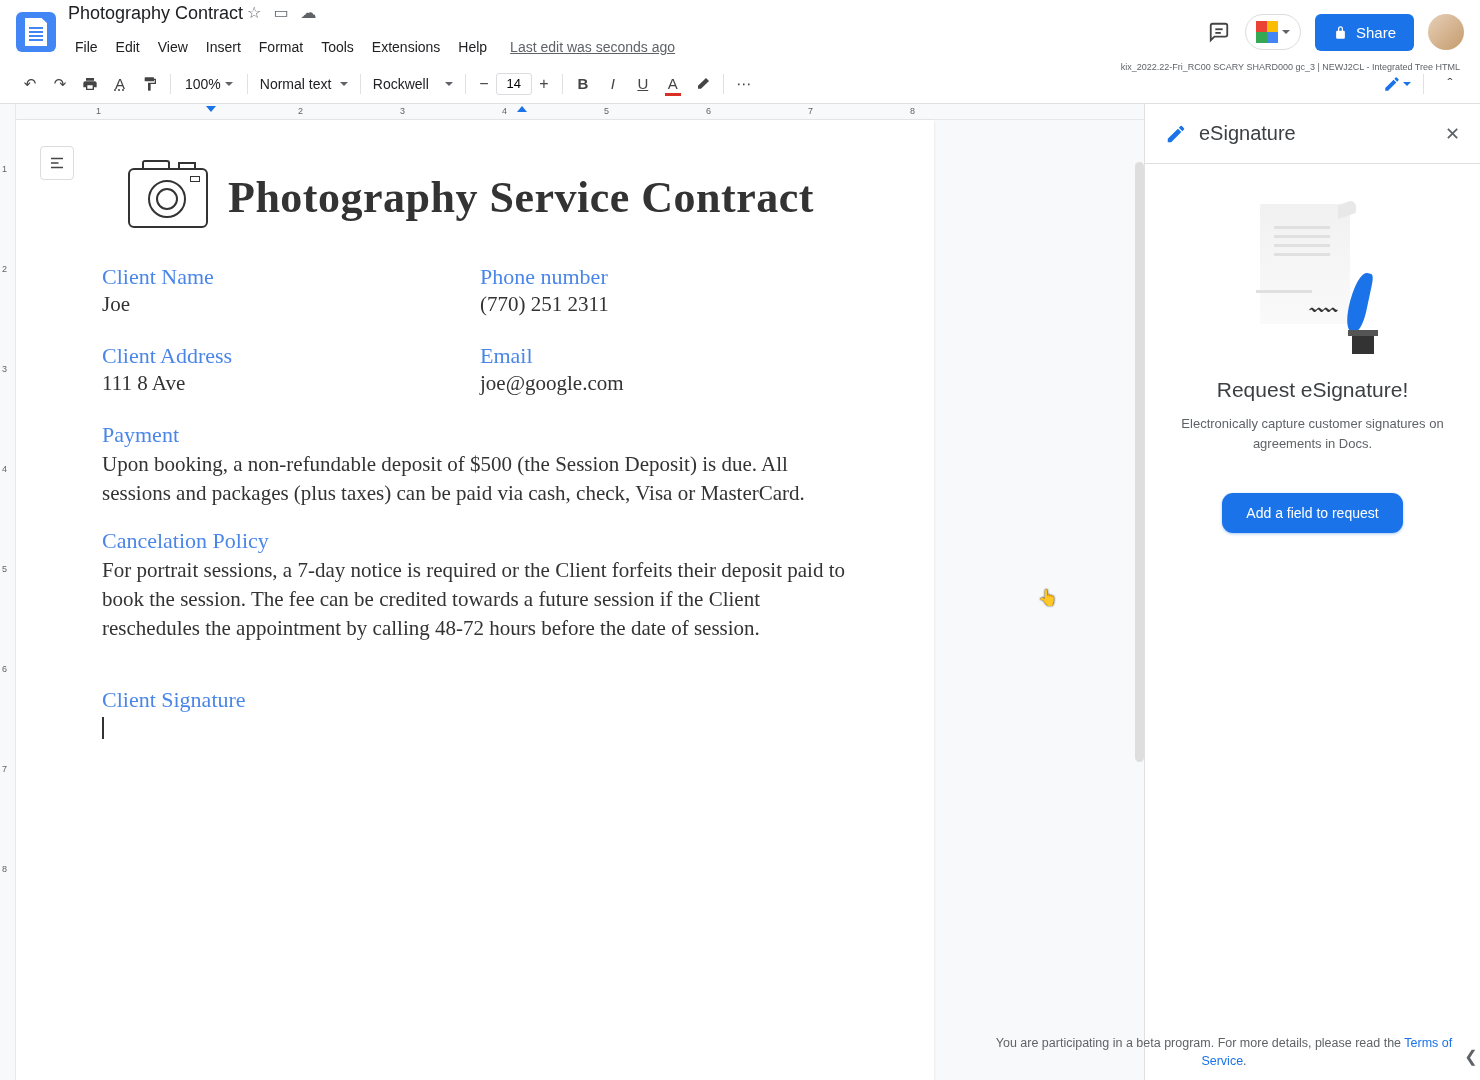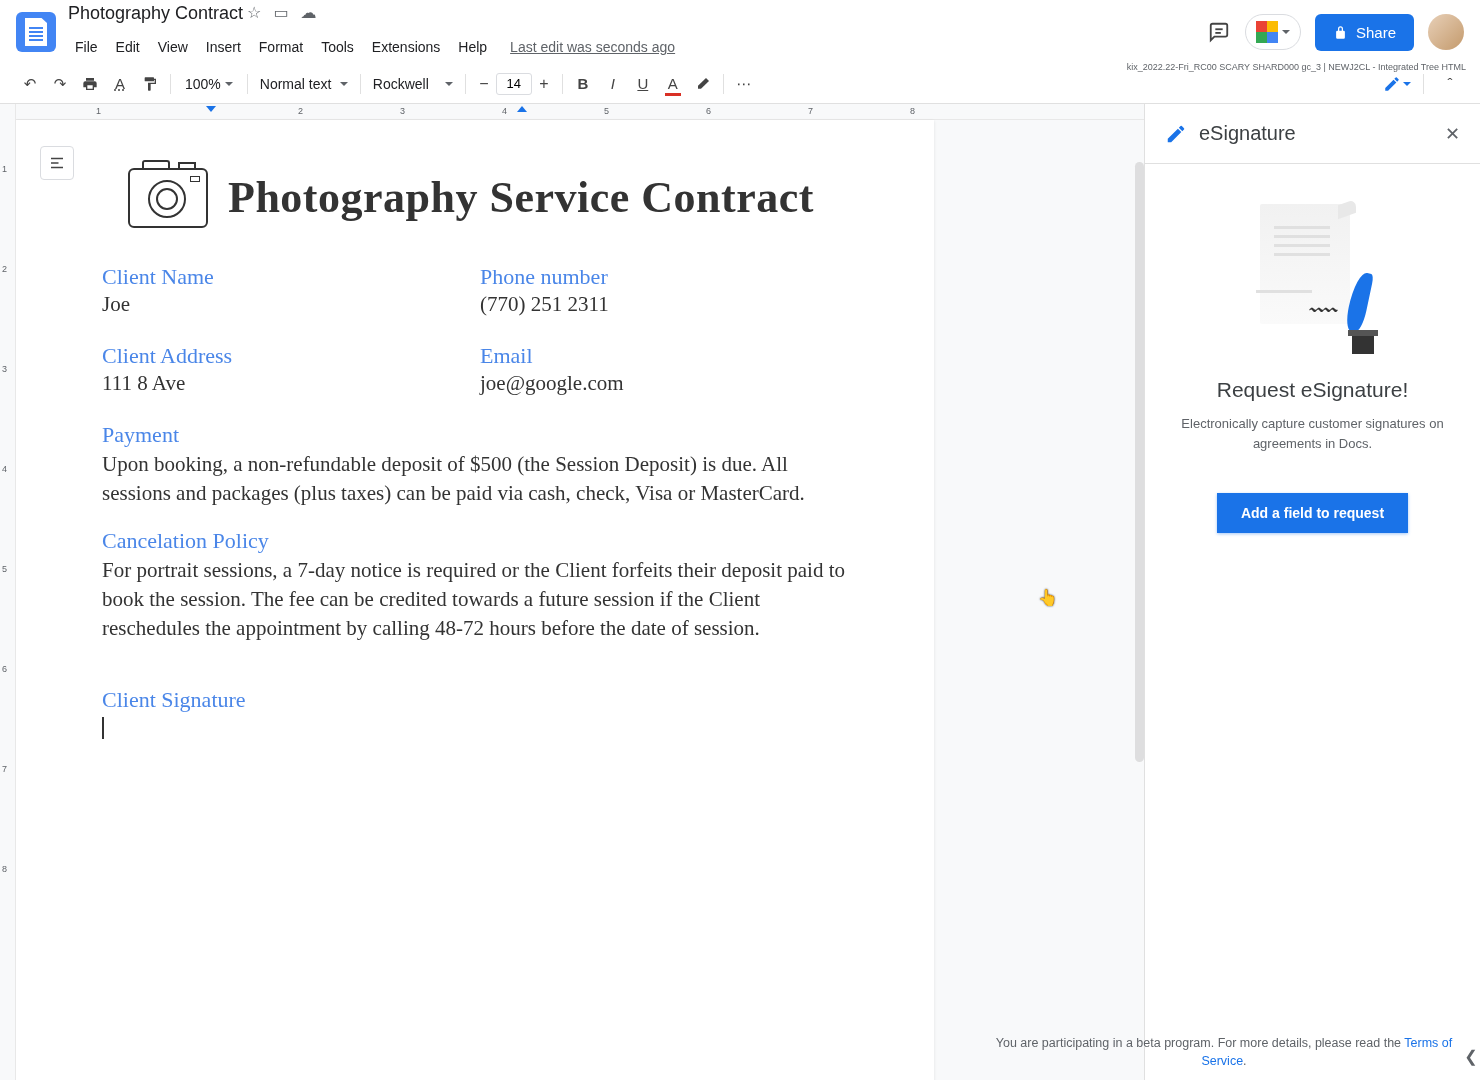--- a/index.html
+++ b/index.html
@@ -16,21 +16,21 @@
   .menu-row { display: flex; align-items: center; gap: 4px; height: 28px; margin-top: 2px; }
   .menu-item { font-size: 14px; color: #202124; padding: 4px 7px; border-radius: 4px; cursor: pointer; }
   .last-edit { font-size: 14px; color: #5f6368; text-decoration: underline; margin-left: 12px; cursor: pointer; }
   .header-right { display: flex; align-items: center; gap: 14px; }
   .comment-icon { width: 24px; height: 24px; color: #444; cursor: pointer; font-size: 20px; display:flex; align-items:center; justify-content:center; }
   .meet-pill { display: flex; align-items: center; border: 1px solid #dadce0; border-radius: 20px; padding: 6px 10px; cursor: pointer; gap: 4px; }
   .meet-logo { width: 22px; height: 22px; display: flex; flex-wrap: wrap; }
   .meet-logo div { width: 50%; height: 50%; }
   .share-btn { background: #1a73e8; color: #fff; border-radius: 6px; padding: 10px 18px; display: flex; align-items: center; gap: 8px; font-size: 15px; font-weight: 500; cursor: pointer; }
   .avatar { width: 36px; height: 36px; border-radius: 50%; background: linear-gradient(135deg,#e8d0b8,#c49a6c); cursor: pointer; }
-  .debug { position: absolute; right: 14px; top: 62px; font-size: 9px; color: #5f6368; z-index: 10; }
+  .debug { position: absolute; right: 20px; top: 62px; font-size: 9px; color: #5f6368; z-index: 10; }
   .toolbar { display: flex; align-items: center; height: 40px; padding: 0 16px; border-bottom: 1px solid #e0e0e0; gap: 2px; position: relative; }
   .tb { width: 28px; height: 28px; display: flex; align-items: center; justify-content: center; border-radius: 4px; cursor: pointer; color: #444; font-size: 15px; }
   .sep { width: 1px; height: 20px; background: #e0e0e0; margin: 0 4px; }
   .zoom-select { display: flex; align-items: center; gap: 4px; padding: 4px 8px; cursor: pointer; font-size: 14px; color: #202124; }
   .style-select { width: 100px; font-size: 14px; color: #202124; display: flex; justify-content: space-between; align-items: center; padding: 4px 6px; cursor: pointer; }
   .font-select { width: 92px; font-size: 14px; color: #202124; display: flex; justify-content: space-between; align-items: center; padding: 4px 6px; cursor: pointer; }
   .fs-box { display: flex; align-items: center; }
   .fs-btn { width: 24px; height: 24px; display: flex; align-items: center; justify-content: center; cursor: pointer; color: #444; }
   .fs-input { width: 36px; height: 22px; text-align: center; border: 1px solid #dadce0; border-radius: 3px; font-size: 13px; }
   .bold { font-weight: bold; }
@@ -89,21 +89,21 @@
   .paper { position: absolute; left: 12px; top: 0; width: 90px; height: 120px; background: linear-gradient(#f1f1f1,#fafafa); border-radius: 2px 8px 2px 2px; }
   .paper::before{ content:''; position:absolute; right:-6px; top:-2px; width:18px; height:14px; background:#e8e8e8; border-radius:0 8px 0 0; transform:skewY(-20deg);}
   .paper-lines { position:absolute; left:14px; top:22px; width:56px; height:3px; background:#e0e0e0; box-shadow: 0 9px 0 #e0e0e0, 0 18px 0 #e0e0e0, 0 27px 0 #e0e0e0, -18px 64px 0 #e0e0e0; }
   .sig-wave { position:absolute; left:50px; top:94px; font-size:14px; color:#333; font-family: cursive; }
   .quill { position: absolute; right: 0; bottom: 0; }
   .feather { width: 18px; height: 60px; background: #1a73e8; border-radius: 80% 20% 50% 50%; transform: rotate(12deg); position: absolute; right: 10px; bottom: 22px; }
   .inkpot { width: 22px; height: 18px; background: #333; position: absolute; right: 4px; bottom: 0; }
   .inkpot::before{ content:''; position:absolute; left:-4px; top:-6px; width:30px; height:6px; background:#555; }
   .sp-h { font-size: 21px; color: #3c4043; margin-bottom: 12px; }
   .sp-p { font-size: 13px; color: #5f6368; line-height: 1.5; margin-bottom: 40px; padding: 0 10px;}
-  .sp-btn { background: #1a73e8; color: #fff; padding: 12px 24px; border-radius: 0; font-size: 14px; cursor: pointer; box-shadow: 0 1px 3px rgba(26,115,232,0.4); display:flex; align-items:center; gap:4px;font-weight:bold; }
+  .sp-btn { background: #1a73e8; color: #fff; padding: 12px 24px; border-radius: 11px; font-size: 14px; cursor: pointer; box-shadow: 0 1px 3px rgba(26,115,232,0.4); display:flex; align-items:center; gap:4px; }
   .mouse-cursor { position: absolute; left: 1038px; top: 588px; font-size: 16px; z-index: 100; pointer-events:none; color:#fff; text-shadow:0 0 2px #333; }
   .footer-band { position:absolute; bottom:0; left:958px; right:0; padding:10px 18px 10px 28px; font-size:12.5px; color:#5f6368; text-align:center; line-height:1.4; }
   .footer-band a { color:#1a73e8; text-decoration:none; }
   .sidebar-collapse { position:absolute; right:0; bottom:14px; width:18px; height:20px; display:flex; align-items:center; justify-content:center; cursor:pointer; color:#5f6368; }
 </style>
 </head>
 <body>
 
 <div class="chrome-top">
   <div class="doc-icon">

